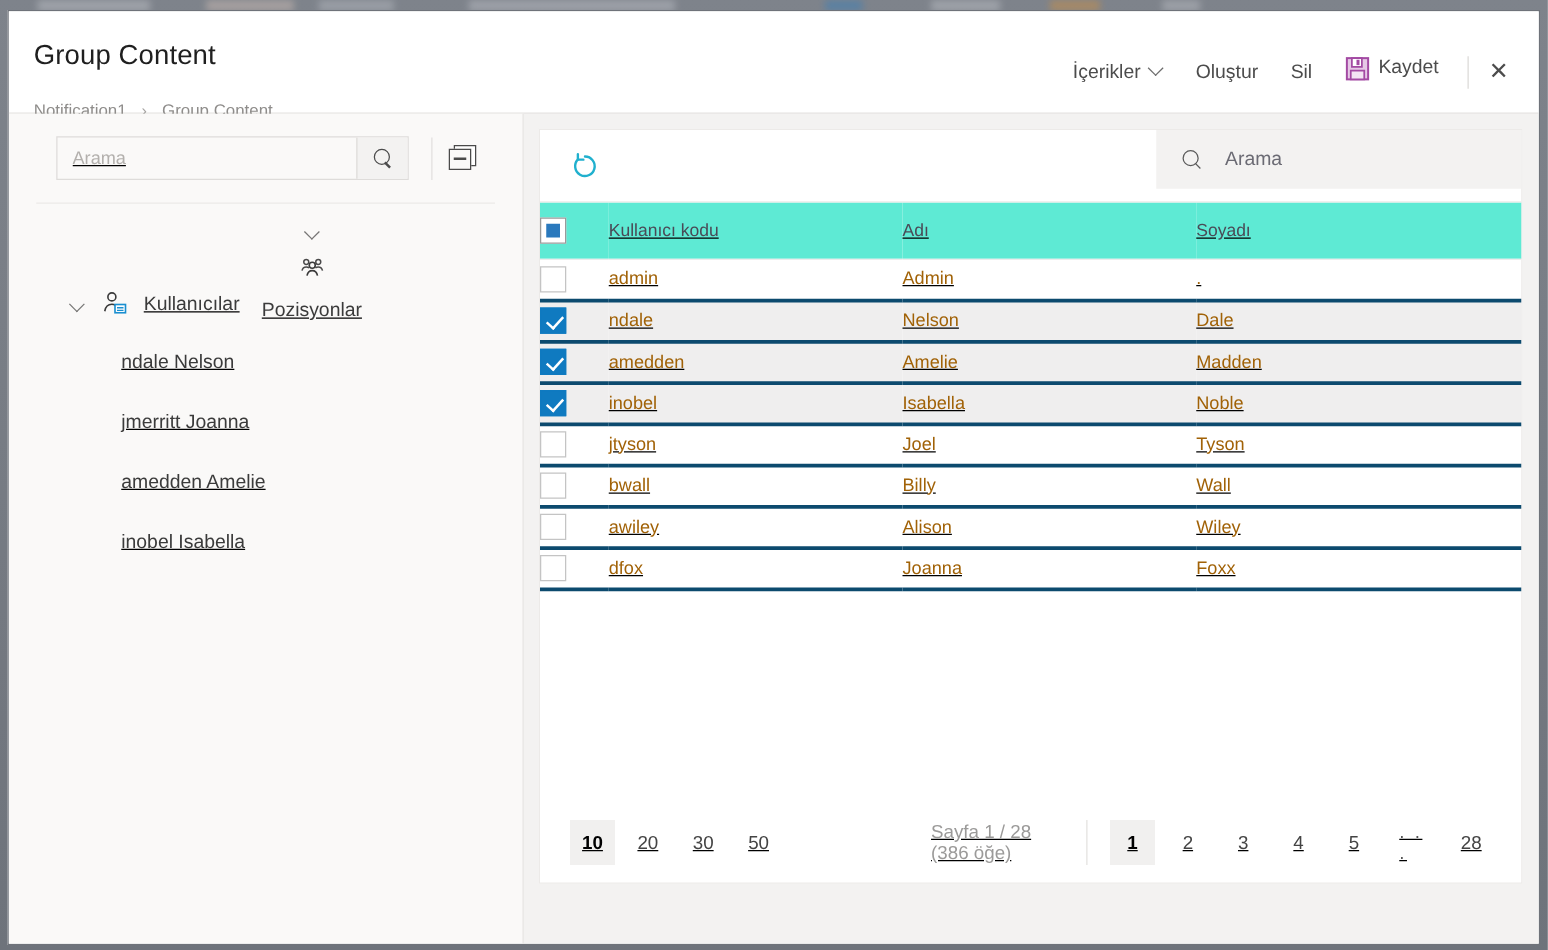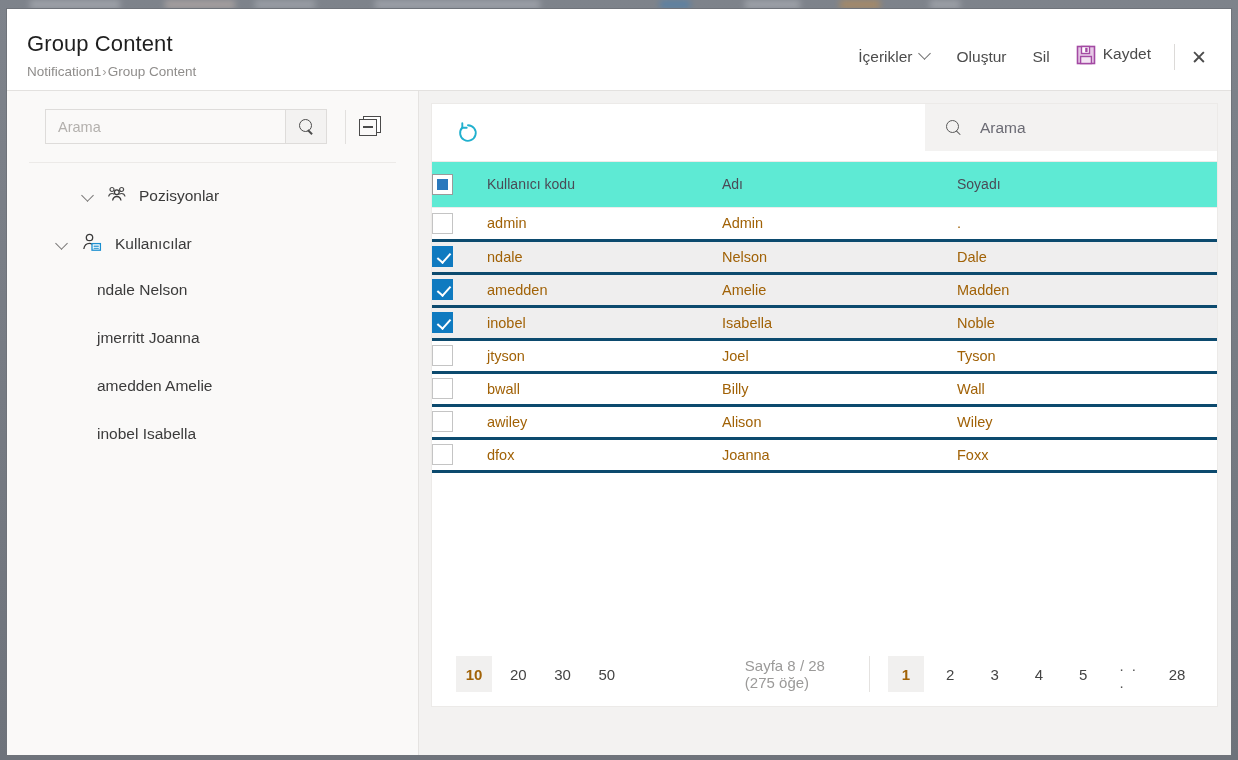--- a/index.html
+++ b/index.html
@@ -31,22 +31,22 @@
     background: #fff;
     position: relative;
     border-bottom: 1px solid #e3e1df;
   }
   #title-block { position: absolute; left: 20px; top: 22px; }
   #page-title {
     font-size: 22px; color: #1f1f1f; font-weight: 400;
     letter-spacing: .1px;
   }
   #breadcrumb {
-    margin-top: 7px; font-size: 13.5px; color: #8f8d8b;
-    display: flex; align-items: flex-end; gap: 1px;
+    margin-top: 24px; font-size: 13.5px; color: #8f8d8b;
+    display: flex; align-items: flex-end; gap: 12px;
   }
   #breadcrumb .sep { color: #a6a4a2; font-size: 13px; }
   #breadcrumb .crumb { color: #8f8d8b; }
   #toolbar {
     position: absolute; right: 18px; top: 32px;
     display: flex; align-items: center; gap: 0;
     font-size: 15.5px; color: #4a4a4a;
   }
   .tb-item {
     display: flex; align-items: flex-start; gap: 7px;
@@ -64,21 +64,21 @@
   }
   .tb-sep {
     width: 1px; height: 26px; background: #dcdad8; margin: 0 10px;
   }
   .close-x {
     width: 28px; height: 28px; position: relative; cursor: pointer;
     display: flex; align-items: center; justify-content: center;
     color: #4c4c4c; font-size: 19px; line-height: 1;
   }
   
-  #body { flex: 1 1 auto; display: flex; min-height: 0; }
+  #body { flex: 1 1 auto; display: flex; min-height: 0; text-decoration: underline; }
   
   #left-panel {
     width: 412px; flex: 0 0 412px;
     background: #faf9f8;
     border-right: 1px solid #e5e3e1;
     position: relative;
   }
   #left-search-row {
     display: flex; align-items: center;
     padding: 18px 0 0 38px; gap: 0;
@@ -142,21 +142,21 @@
   }
   .tree-node .chev {
     width: 14px; height: 14px; position: relative; flex: 0 0 14px;
   }
   .tree-node .chev::before {
     content: ""; position: absolute; left: 2px; top: 2px;
     width: 8px; height: 8px;
     border-right: 1.3px solid #767574; border-bottom: 1.3px solid #767574;
     transform: rotate(45deg);
   }
-  .node-lvl1 { padding-left: 74px; gap: 12px; margin-bottom: 14px; }
+  .node-lvl1 { padding-left: 74px; gap: 12px; margin-bottom: 14px; flex-direction: column; }
   .node-lvl2 { padding-left: 48px; gap: 12px; margin-bottom: 12px; }
   .leaf { padding-left: 90px; height: 34px; display: flex; align-items: center;
           font-size: 15.5px; color: #3b3b3b; cursor: pointer; margin-bottom: 14px; }
   .ico { flex: 0 0 auto; display: inline-block; }
   
   #right-panel {
     flex: 1 1 auto; background: #f3f2f1;
     padding: 12px 13px 13px 12px; min-width: 0;
   }
   #grid-card {
@@ -222,21 +222,21 @@
     margin-top: auto; height: 64px; flex: 0 0 64px;
     display: flex; align-items: center; padding: 0 22px 0 24px;
     font-size: 15px; color: #4a4a52;
   }
   .pg-size, .pg-num {
     min-width: 36px; height: 36px; padding: 0 10px;
     display: inline-flex; align-items: center; justify-content: center;
     cursor: pointer; color: #444;
   }
   .pg-size.active, .pg-num.active {
-    background: #f1f0ef; font-weight: bold; color: #a16207;
+    background: #f1f0ef; font-weight: bold; color: #000000;
   }
   .pg-gap { width: 12px; }
   #pg-info { color: #9b9a99; margin: 0 0 0 120px; font-size: 15px; }
   #pg-div { width: 1px; height: 36px; background: #e4e2e0; margin: 0 18px 0 22px; }
   .pg-ellipsis { color: #555; letter-spacing: 2px; padding: 0 10px; cursor: default; }
 </style>
 </head>
 <body>
 
 <div id="desktop-bg">
@@ -432,21 +432,21 @@
 
         <div id="pager">
           <span class="pg-size active">10</span>
           <span class="pg-gap"></span>
           <span class="pg-size">20</span>
           <span class="pg-gap"></span>
           <span class="pg-size">30</span>
           <span class="pg-gap"></span>
           <span class="pg-size">50</span>
 
-          <span id="pg-info">Sayfa 8 / 28 (275 öğe)</span>
+          <span id="pg-info">Sayfa 1 / 28 (386 öğe)</span>
           <span id="pg-div"></span>
 
           <span class="pg-num active">1</span>
           <span class="pg-gap"></span>
           <span class="pg-num">2</span>
           <span class="pg-gap"></span>
           <span class="pg-num">3</span>
           <span class="pg-gap"></span>
           <span class="pg-num">4</span>
           <span class="pg-gap"></span>

